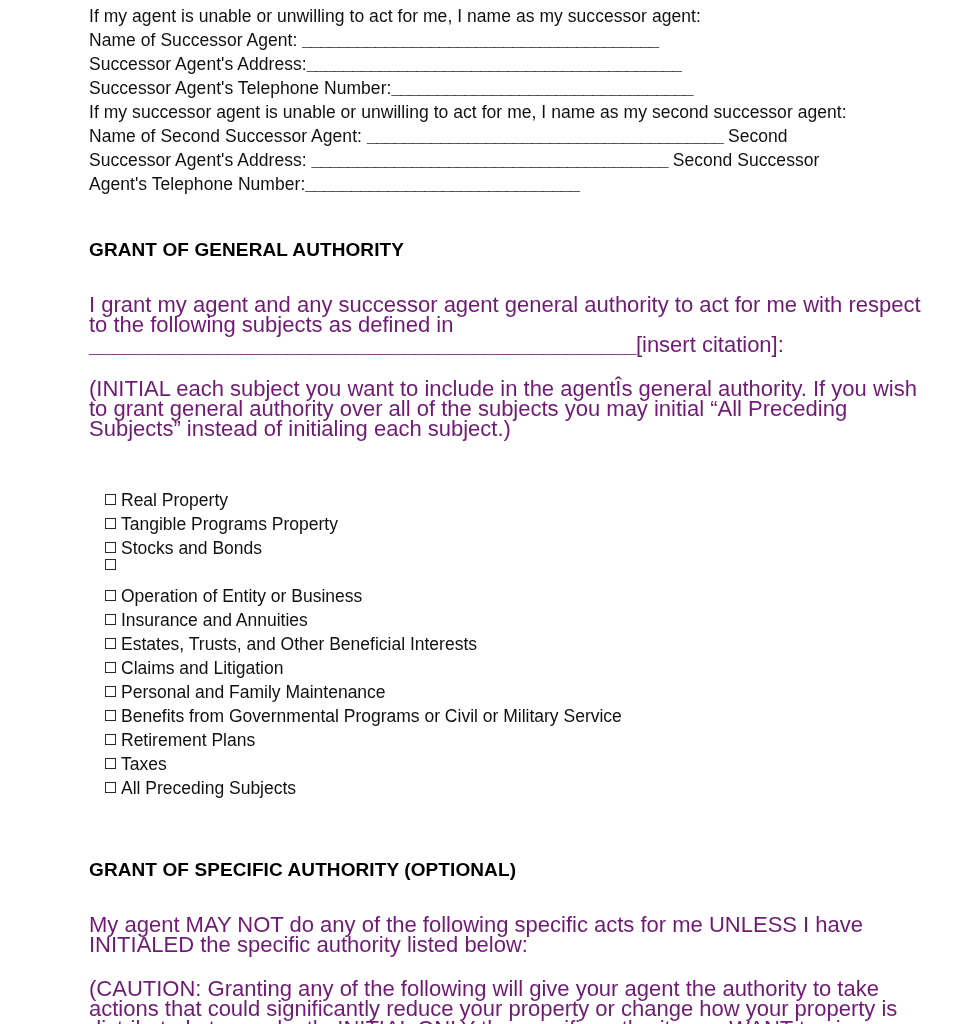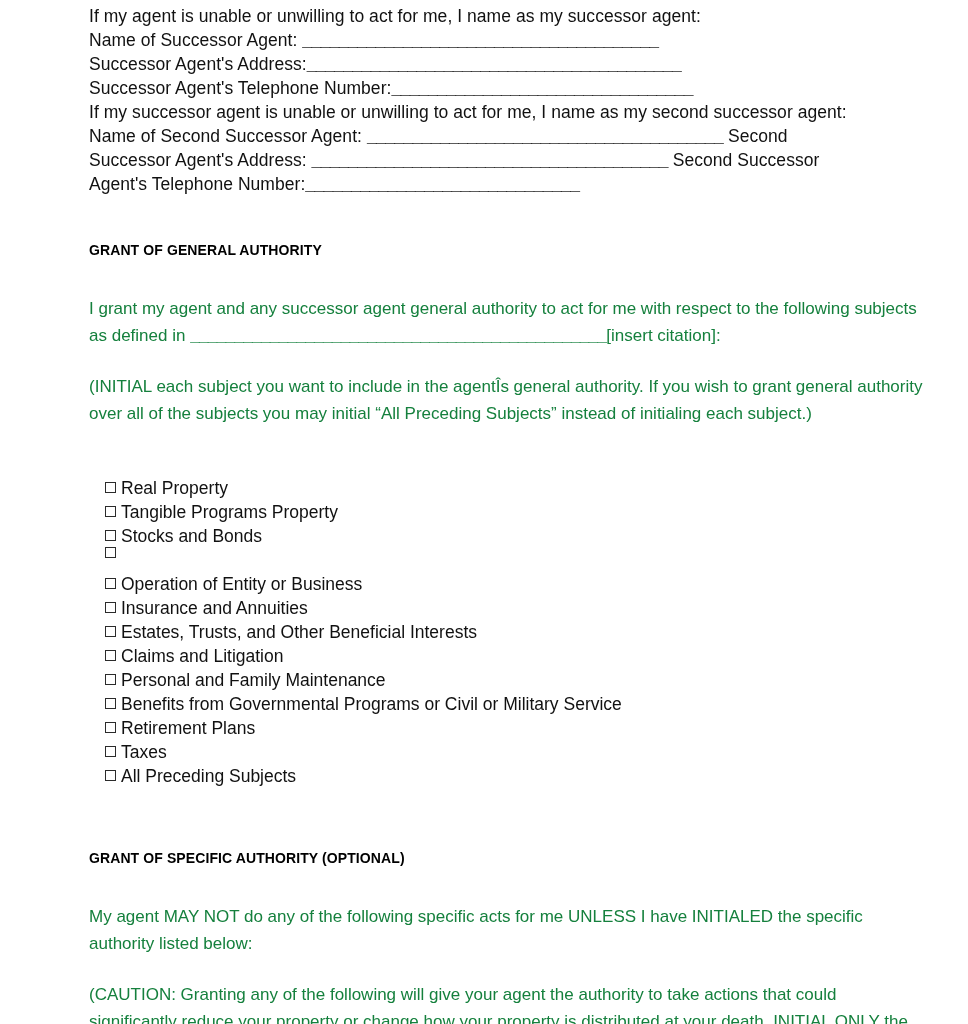--- a/index.html
+++ b/index.html
@@ -42,33 +42,33 @@
   }
 
   .rule {
     font-weight: 700;
     letter-spacing: -0.6px;
     font-family: "Liberation Sans", sans-serif;
   }
 
   
   .heading {
-    font-size: 14px;
+    font-size: 19px;
     line-height: 24px;
     font-weight: 700;
     letter-spacing: 0.1px;
     color: #000000;
   }
 
   
   .para {
-    font-size: 17px;
-    line-height: 27px;
+    font-size: 22px;
+    line-height: 20px;
     max-width: 838px;
-    color: #15803d;
+    color: #701a75;
   }
 
   
   .checklist {
     margin: 16px;
     padding: 0;
     list-style: none;
   }
   .check-row {
     display: flex;

